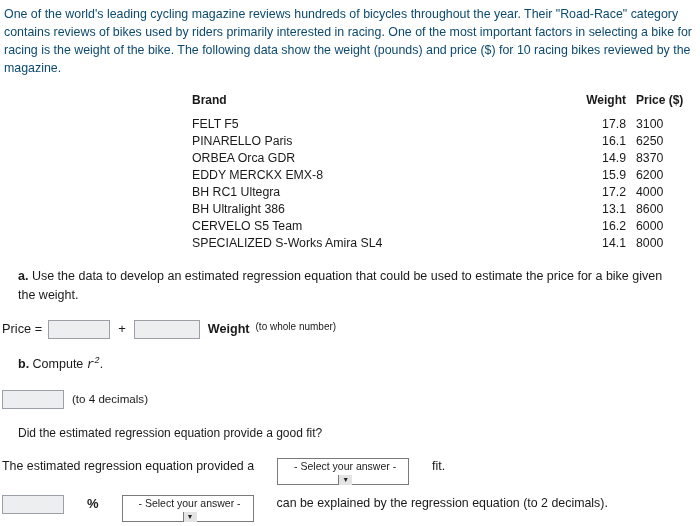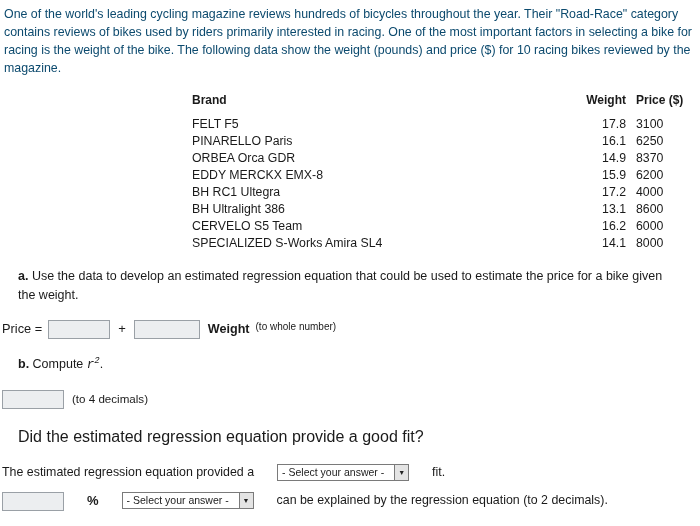--- a/index.html
+++ b/index.html
@@ -82,39 +82,40 @@
   sup { font-size: 9px; }
 
   .small-box-row {
     display: flex;
     align-items: center;
     gap: 8px;
     margin-top: 9px;
   }
   .decimals { font-size: 11.6px; }
 
-  .goodfit { margin-top: 14px; font-size: 16px; }
+  .goodfit { margin-top: 14px; font-size: 12px; }
   .sel-row {
     display: flex;
     gap: 23px;
     margin-top: 10px;
     font-size: 12.4px;
     flex-wrap: wrap;
   }
   .select {
     border: 1px solid #7a7a7a;
     background: #ffffff;
-    height: 17px;
+    height: 27px;
     display: inline-flex;
     align-items: center;
     font-size: 10.5px;
     color: #222;
     padding: 0 0 0 4px;
     min-width: 132px;
     justify-content: space-between;
+    flex-direction: column;
   }
   .select .caret {
     border-left: 1px solid #7a7a7a;
     width: 14px;
     height: 15px;
     display: inline-flex;
     align-items: center;
     justify-content: center;
     background: #e4e4e4;
     font-size: 7px;

